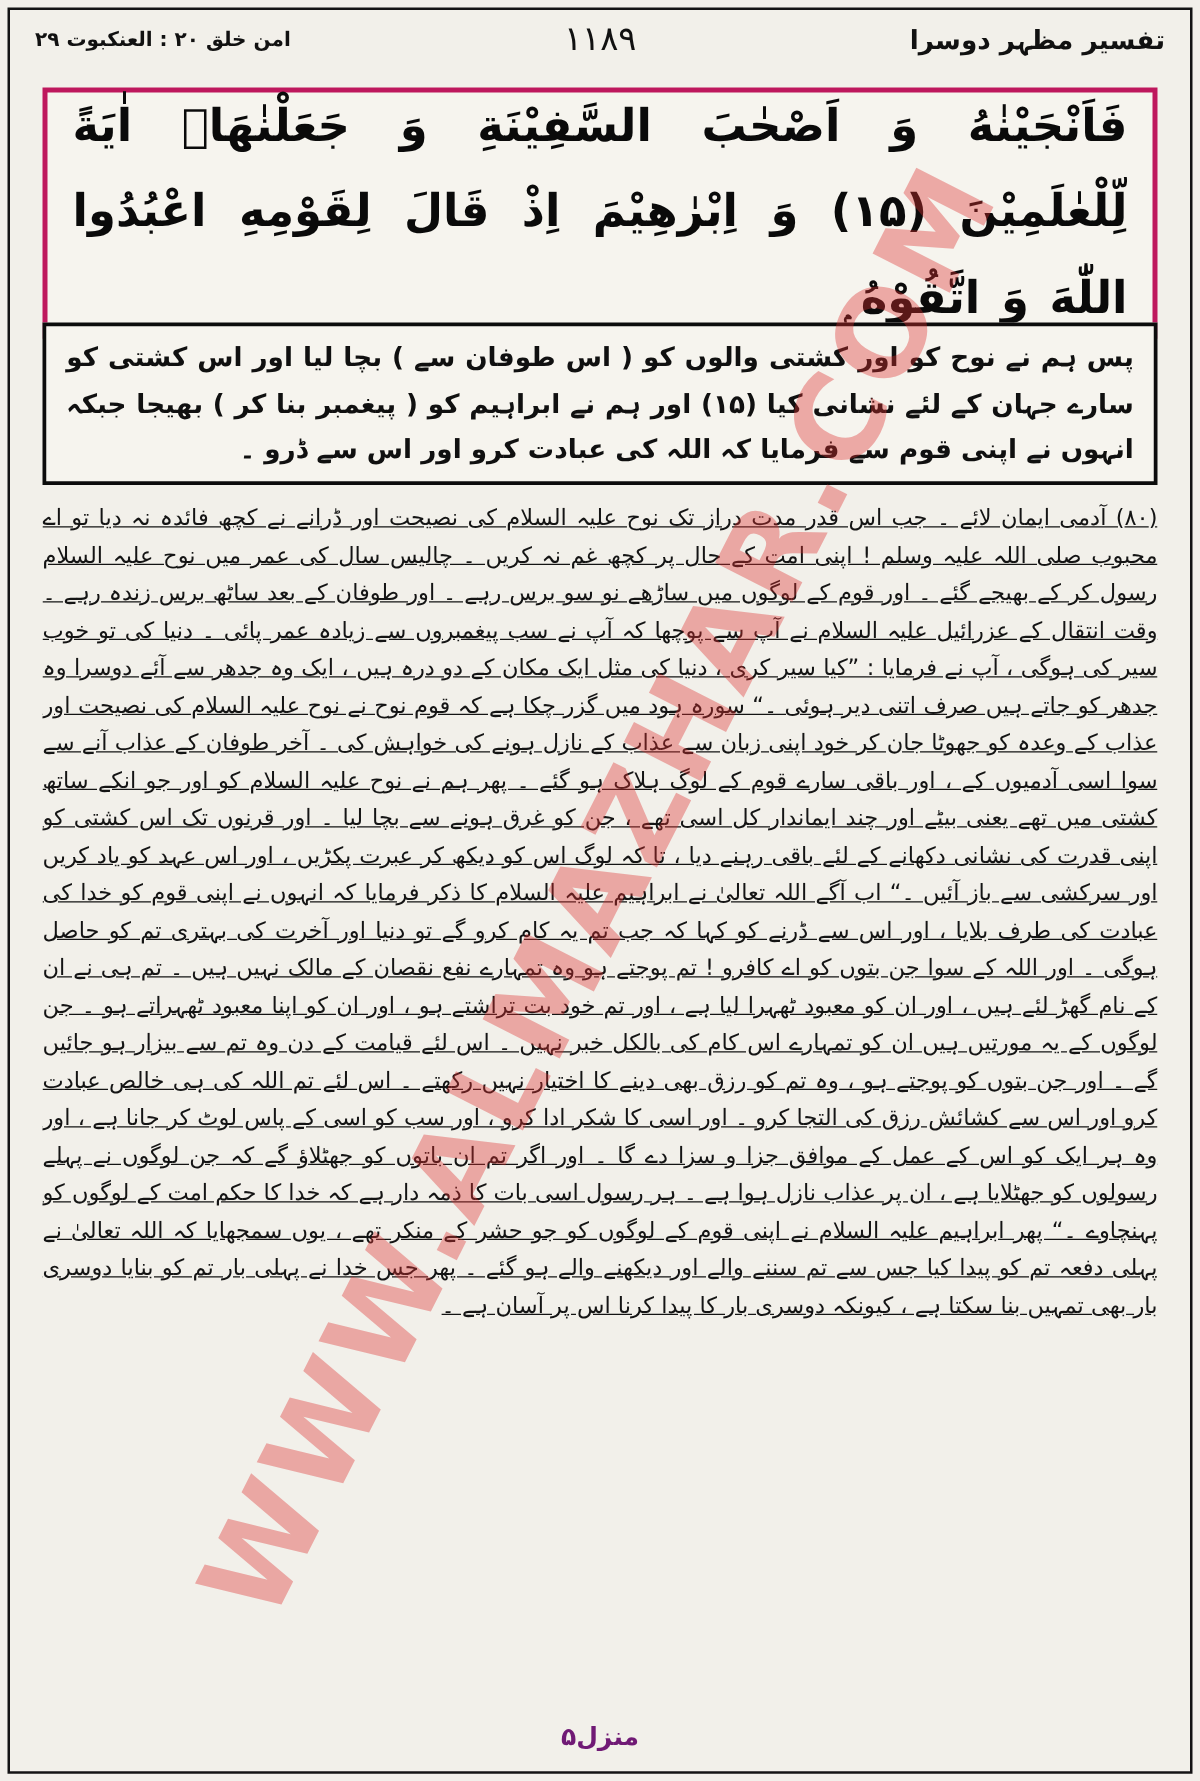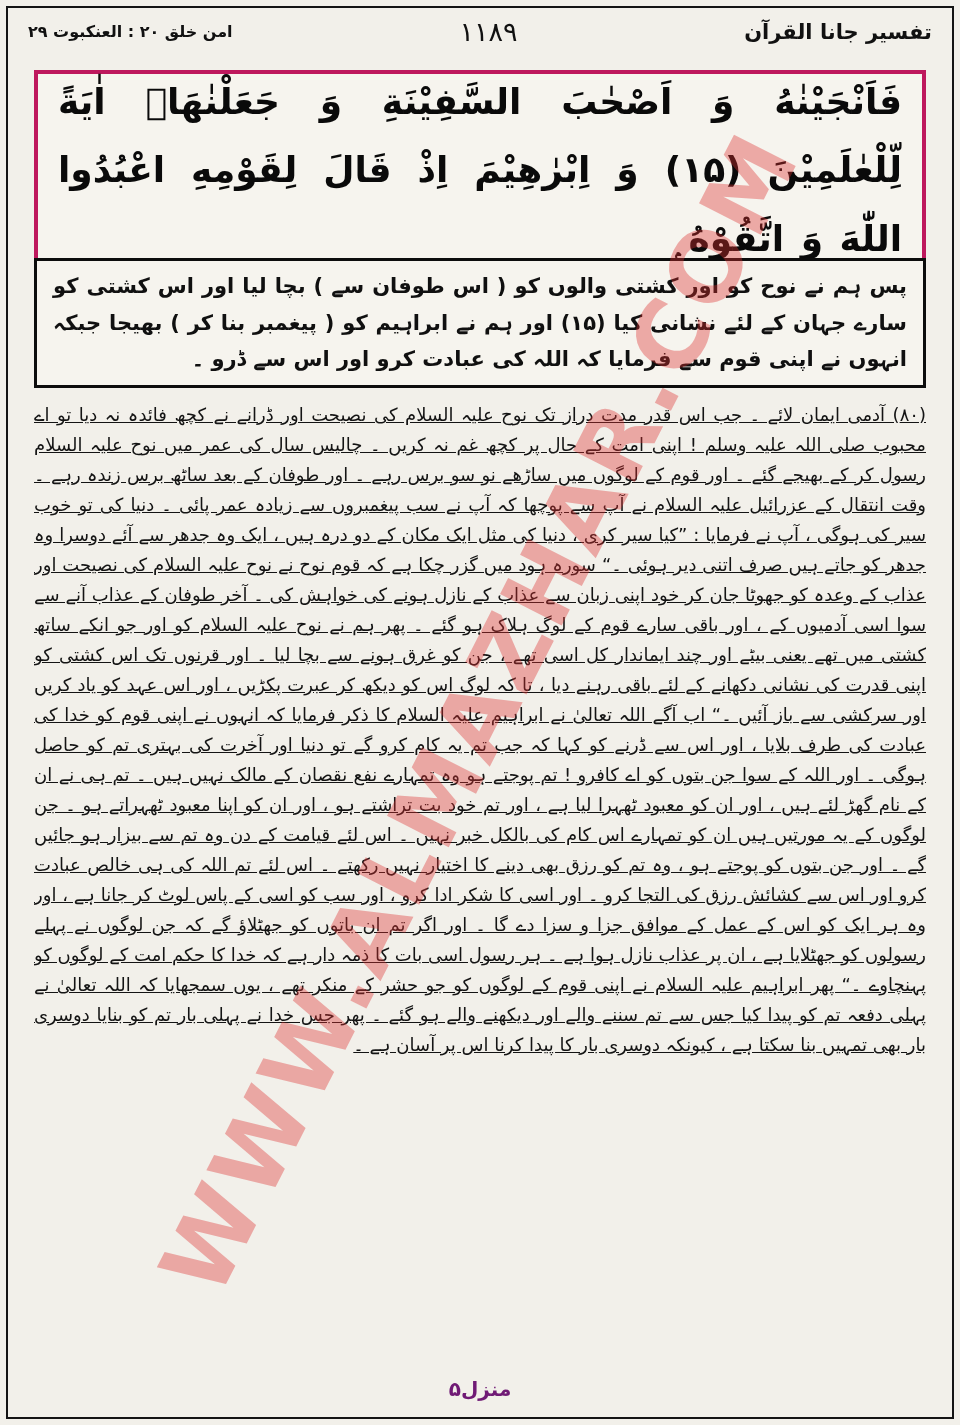--- a/index.html
+++ b/index.html
@@ -95,21 +95,21 @@
 </head>
 <body>
 
 <div class="page">
 
   <div class="frame"></div>
 
   <div class="watermark">WWW.ALMAZHAR.COM</div>
 
   <header class="header">
-    <div class="h-title">تفسیر جانا القرآن</div>
+    <div class="h-title">تفسیر مظہر دوسرا</div>
     <div class="h-page">۱۱۸۹</div>
     <div class="h-info">امن خلق ۲۰ : العنکبوت ۲۹</div>
   </header>
 
   <section class="verse-box">
     <p class="arabic">فَاَنْجَيْنٰهُ وَ اَصْحٰبَ السَّفِيْنَةِ وَ جَعَلْنٰهَاۤ اٰيَةً لِّلْعٰلَمِيْنَ (۱۵) وَ اِبْرٰهِيْمَ اِذْ قَالَ لِقَوْمِهِ اعْبُدُوا اللّٰهَ وَ اتَّقُوْهُ ۭ</p>
   </section>
 
   <section class="trans-box">
     <p class="urdu-trans">پس ہم نے نوح کو اور کشتی والوں کو ( اس طوفان سے ) بچا لیا اور اس کشتی کو سارے جہان کے لئے نشانی کیا (۱۵) اور ہم نے ابراہیم کو ( پیغمبر بنا کر ) بھیجا جبکہ انہوں نے اپنی قوم سے فرمایا کہ اللہ کی عبادت کرو اور اس سے ڈرو ۔</p>

